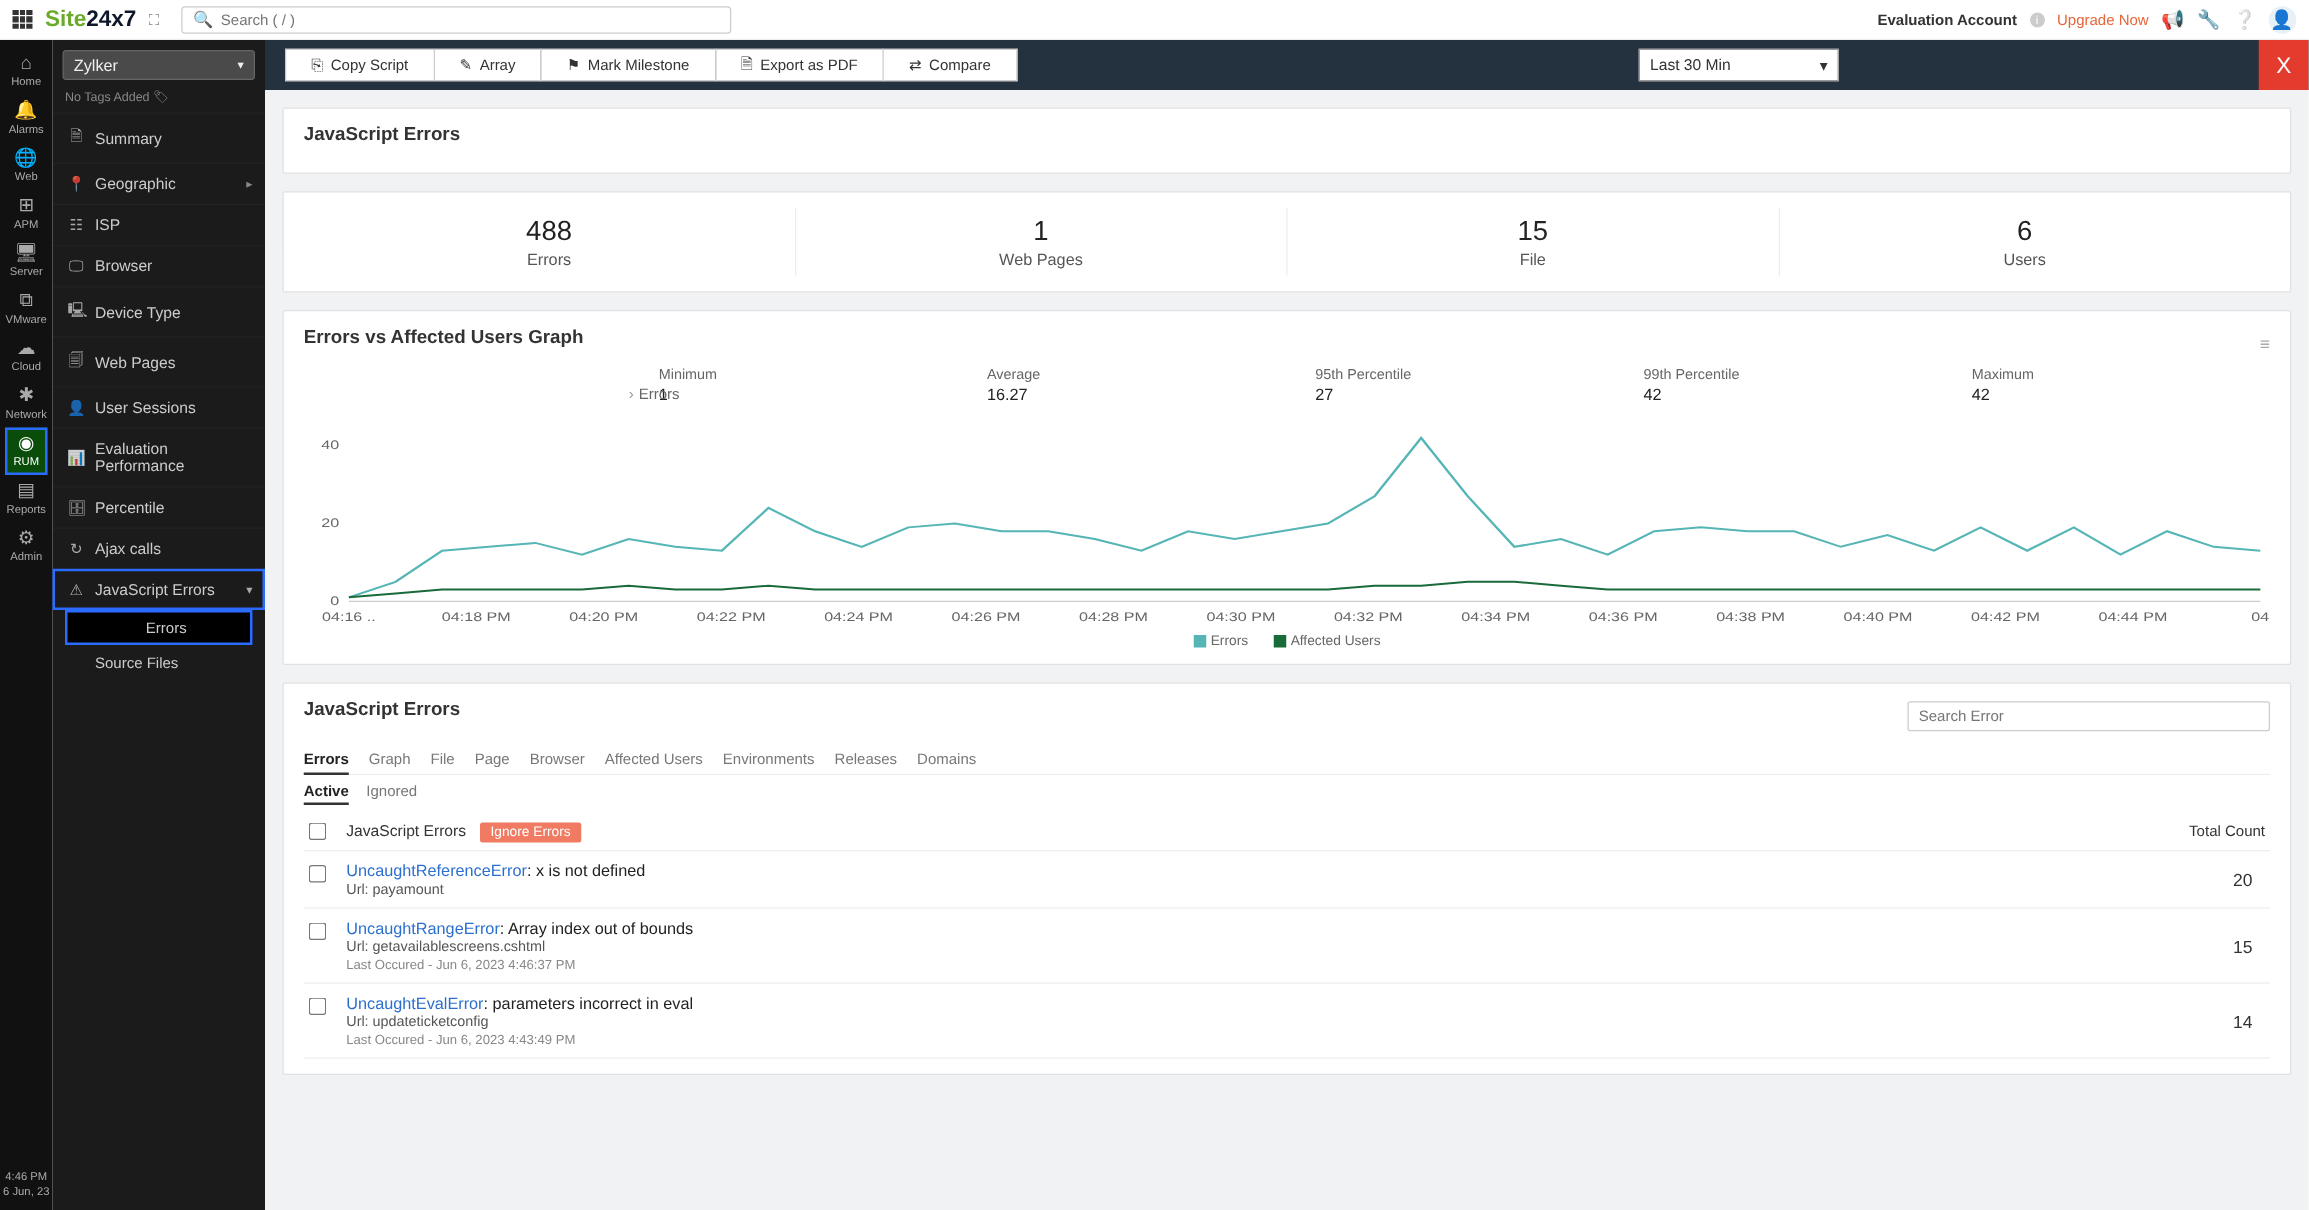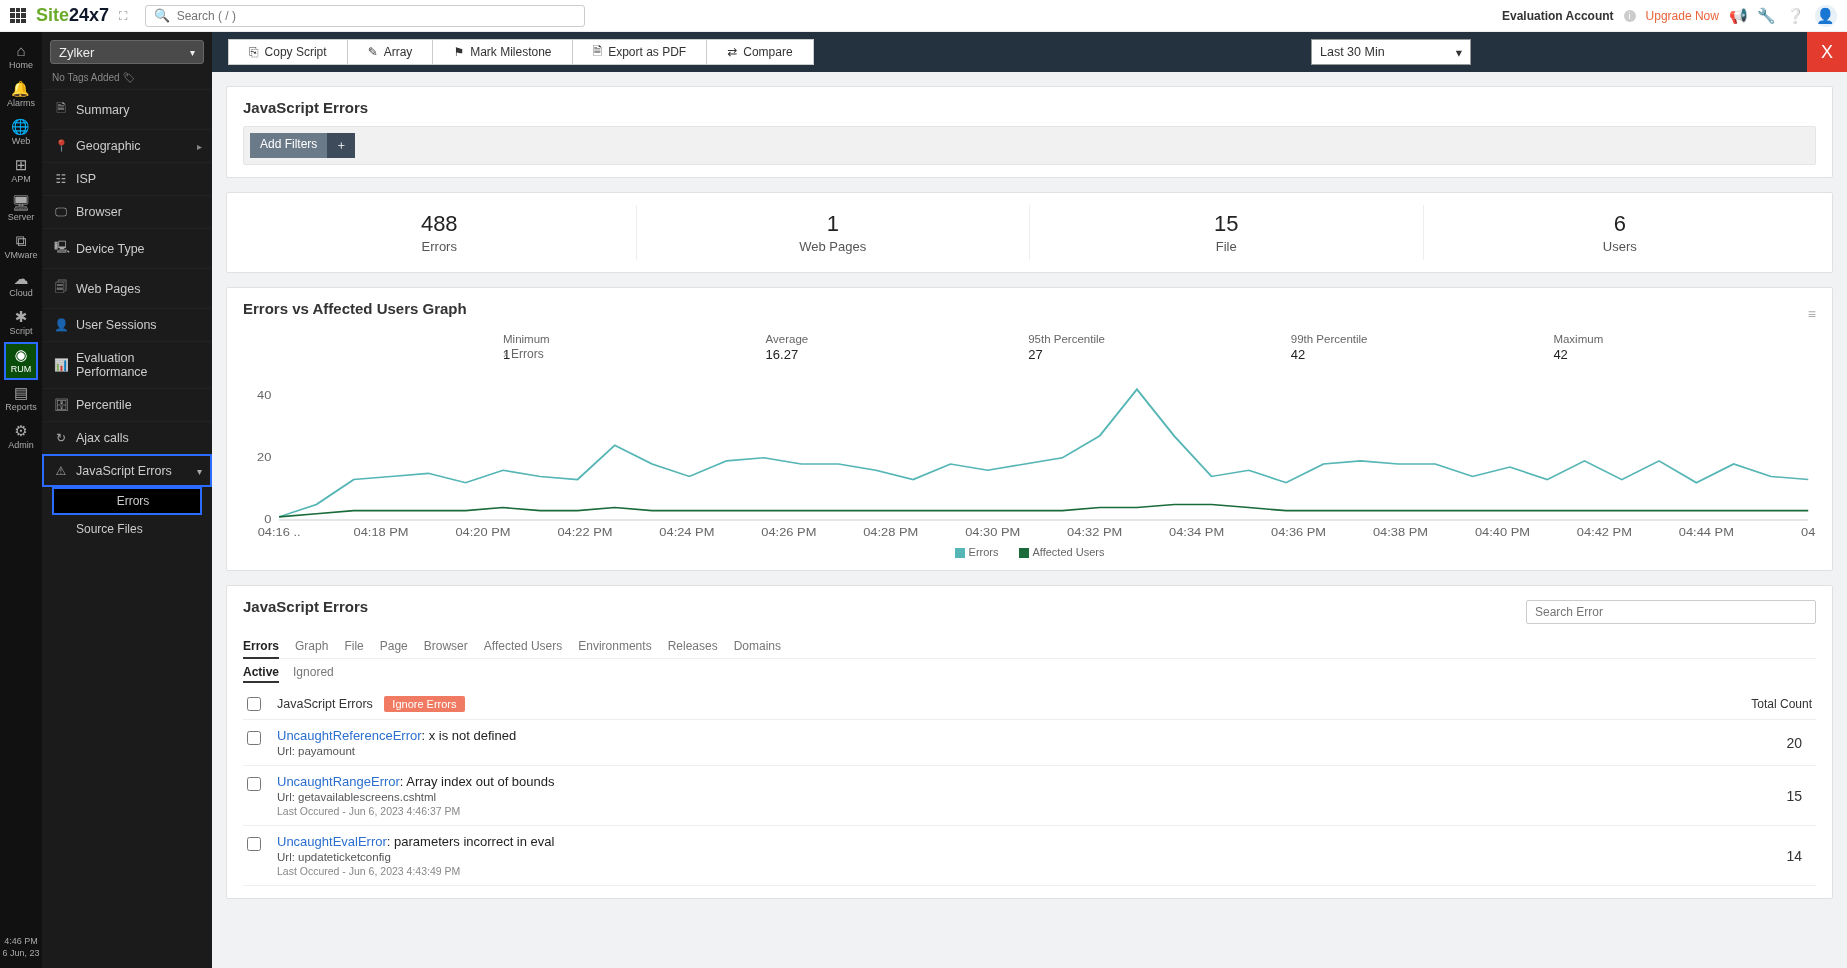--- a/index.html
+++ b/index.html
@@ -65,21 +65,21 @@
 
 .stats { display:flex; }
 .stat { flex:1; text-align:center; padding:6px 0; border-right:1px solid #eee;}
 .stat:last-child{border-right:none;}
 .stat .num { font-size:22px; font-weight:400; color:#222;text-align:center;}
 .stat .lbl { font-size:13px; color:#555; margin-top:2px;}
 
 .chart-head { display:flex; align-items:center; justify-content:space-between;}
 .chart-head .ham { color:#aaa; font-size:14px; cursor:pointer;}
 .metrics-row { display:flex; padding:6px 0 4px 260px; gap:0;}
-.metric-col { flex:1;}
+.metric-col { flex:1;margin-left:24px;}
 .metric-col .mh { font-size:11.5px; color:#666;}
 .metric-col .mv { font-size:13px; color:#222; margin-top:2px;}
 .errors-caret { color:#666; font-size:12px; display:flex; align-items:center; gap:4px; position:absolute;}
 .chart-wrap { position:relative; height:170px; margin-top:6px;}
 .chart-wrap svg { width:100%; height:100%; }
 .y-tick { font-size:10px; fill:#666;}
 .x-tick { font-size:10px; fill:#666;}
 .legend { text-align:center; font-size:11px; color:#666; margin-top:4px;}
 .legend .sw { display:inline-block; width:10px; height:10px; margin-right:4px; vertical-align:middle;}
 .legend .it { margin:0 10px;}
@@ -147,21 +147,21 @@
 
   <div class="rail">
     <div id="rail-items">
         <div class="rail-item"><span class="ric">⌂</span><span>Home</span></div>
         <div class="rail-item"><span class="ric">🔔</span><span>Alarms</span></div>
         <div class="rail-item"><span class="ric">🌐</span><span>Web</span></div>
         <div class="rail-item"><span class="ric">⊞</span><span>APM</span></div>
         <div class="rail-item"><span class="ric">🖥</span><span>Server</span></div>
         <div class="rail-item"><span class="ric">⧉</span><span>VMware</span></div>
         <div class="rail-item"><span class="ric">☁</span><span>Cloud</span></div>
-        <div class="rail-item"><span class="ric">✱</span><span>Script</span></div>
+        <div class="rail-item"><span class="ric">✱</span><span>Network</span></div>
         <div class="rail-item active"><span class="ric">◉</span><span>RUM</span></div>
         <div class="rail-item"><span class="ric">▤</span><span>Reports</span></div>
         <div class="rail-item"><span class="ric">⚙</span><span>Admin</span></div>
       </div>
     <div class="rail-footer">
       <div>4:46 PM</div>
       <div>6 Jun, 23</div>
     </div>
   </div>
 
@@ -249,26 +249,20 @@
         <span>Last 30 Min</span>
           <span>▾</span>
       </div>
       <div class="close-x">X</div>
     </div>
 
     <div class="content">
 
       <div class="panel">
         <div class="panel-title">JavaScript Errors</div>
-        <div class="filter-bar">
-          <div class="add-filters-btn">
-            <span class="lbl">Add Filters</span>
-              <span class="plus">＋</span>
-          </div>
-        </div>
       </div>
 
       <div class="panel">
         <div class="stats" id="stats-row">
             <div class="stat">
               <div class="num">488</div>
               <div class="lbl">Errors</div>
             </div>
             <div class="stat">
               <div class="num">1</div>

